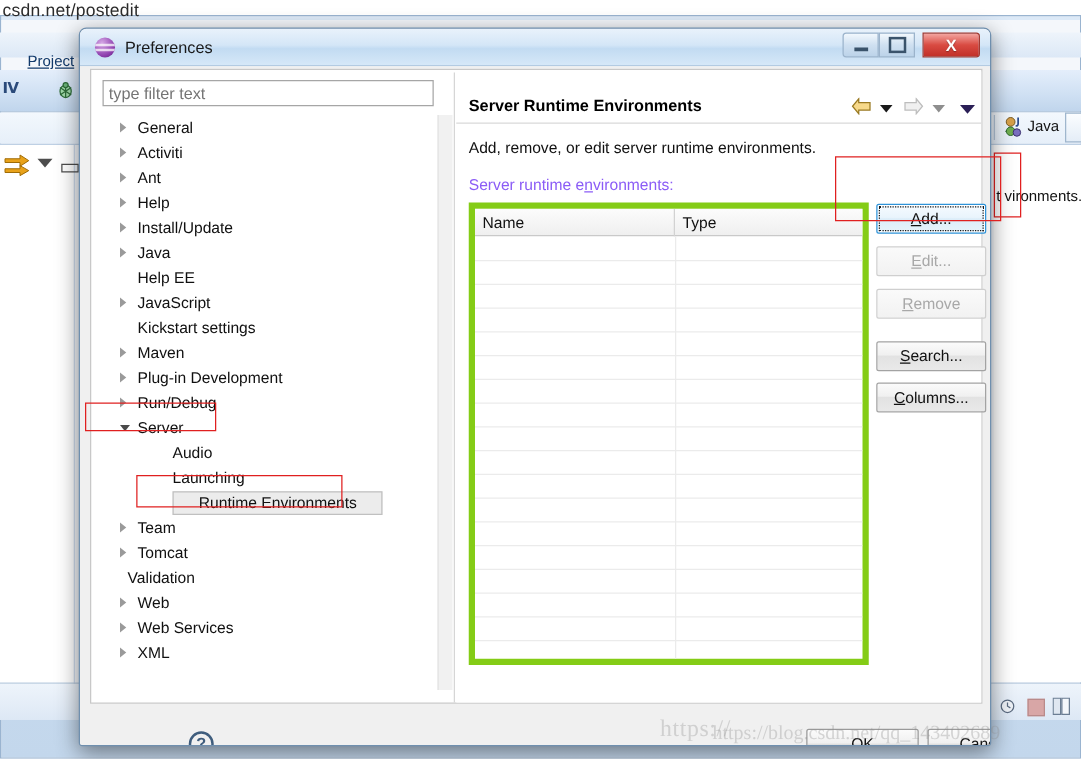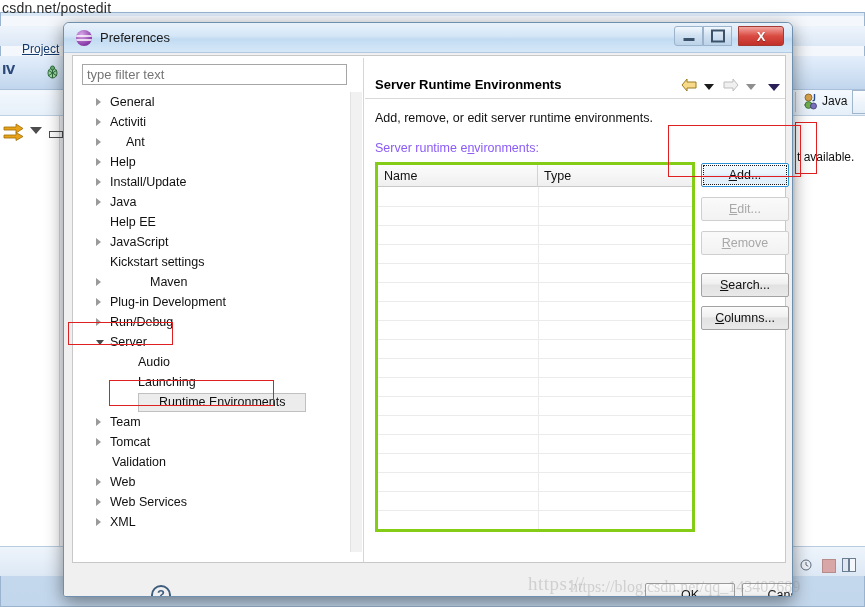--- a/index.html
+++ b/index.html
@@ -213,21 +213,21 @@
     border-left:5px solid transparent;border-right:5px solid transparent;border-top:6px solid #8e8e8e;}
   .caret3{left:403px;top:27px;width:0;height:0;
     border-left:6px solid transparent;border-right:6px solid transparent;border-top:7px solid #2a1f56;}
 
   .rdesc{position:absolute;left:10px;top:54px;font-size:12.5px;color:#111;}
   .rlabel{position:absolute;left:10px;top:84px;font-size:12.5px;color:#8b5cf6;}
   .rlabel u{text-decoration:underline;}
 
   .table-box{
     position:absolute;left:10px;top:105px;width:320px;height:370px;
-    border:3px solid #84cc16;box-sizing:border-box;background:#fff;overflow:hidden;
+    border:5px solid #84cc16;box-sizing:border-box;background:#fff;overflow:hidden;
   }
   .thead{
     position:absolute;left:0;top:0;width:100%;height:22px;
     background:linear-gradient(180deg,#fcfcfc,#efefef);
     border-bottom:1px solid #c9c9c9;box-sizing:border-box;
   }
   .th{
     position:absolute;top:0;height:22px;line-height:22px;
     font-size:12.5px;color:#111;padding-left:6px;box-sizing:border-box;
   }
@@ -338,21 +338,21 @@
 
   <div class="left-strip"></div>
   <svg class="arrows-icon" viewBox="0 0 22 20">
     <path d="M1 5 H13 L13 2 L20 6.5 L13 11 L13 8 H1 Z" fill="#e8a21a" stroke="#a06c06" stroke-width=".8"></path>
     <path d="M1 13 H13 L13 10.5 L20 14.5 L13 18.5 L13 16 H1 Z" fill="#e8a21a" stroke="#a06c06" stroke-width=".8"></path>
   </svg>
   <div class="collapse-caret"></div>
   <div class="min-box"></div>
 
   <div class="editor-white"></div>
-  <div class="not-avail">t available.</div>
+  <div class="not-avail">t vironments.</div>
   <div class="redbox rb-bg" style="left:795px;top:122px;width:22px;height:52px;"></div>
 
   <div class="ide-status"></div>
   <svg class="st-icon st-clock" viewBox="0 0 14 14">
     <circle cx="6" cy="7" r="5" fill="#eef2f7" stroke="#5b6b80" stroke-width="1"></circle>
     <path d="M6 4 L6 7 L8.3 8.3" stroke="#5b6b80" stroke-width="1" fill="none"></path>
   </svg>
   <div class="st-icon st-square"></div>
   <svg class="st-icon st-panes" viewBox="0 0 15 14">
     <rect x="0.5" y="0.5" width="6" height="13" fill="#dfe7f1" stroke="#6b7d93"></rect>
@@ -387,21 +387,21 @@
         <div class="tnode" style="top: 0px; width: 280px;">
           <span class="tw" style="left: 14px;"></span>
           <span class="tlabel" style="left: 28px;">General</span>
         </div>
         <div class="tnode" style="top: 20px; width: 280px;">
           <span class="tw" style="left: 14px;"></span>
           <span class="tlabel" style="left: 28px;">Activiti</span>
         </div>
         <div class="tnode" style="top: 40px; width: 280px;">
           <span class="tw" style="left: 14px;"></span>
-          <span class="tlabel" style="left: 44px;">Ant</span>
+          <span class="tlabel" style="left: 28px;">Ant</span>
         </div>
         <div class="tnode" style="top: 60px; width: 280px;">
           <span class="tw" style="left: 14px;"></span>
           <span class="tlabel" style="left: 28px;">Help</span>
         </div>
         <div class="tnode" style="top: 80px; width: 280px;">
           <span class="tw" style="left: 14px;"></span>
           <span class="tlabel" style="left: 28px;">Install/Update</span>
         </div>
         <div class="tnode" style="top: 100px; width: 280px;">
@@ -413,21 +413,21 @@
         </div>
         <div class="tnode" style="top: 140px; width: 280px;">
           <span class="tw" style="left: 14px;"></span>
           <span class="tlabel" style="left: 28px;">JavaScript</span>
         </div>
         <div class="tnode" style="top: 160px; width: 280px;">
           <span class="tlabel" style="left: 28px;">Kickstart settings</span>
         </div>
         <div class="tnode" style="top: 180px; width: 280px;">
           <span class="tw" style="left: 14px;"></span>
-          <span class="tlabel" style="left: 28px; margin-left: 40px;">Maven</span>
+          <span class="tlabel" style="left: 28px;">Maven</span>
         </div>
         <div class="tnode" style="top: 200px; width: 280px;">
           <span class="tw" style="left: 14px;"></span>
           <span class="tlabel" style="left: 28px;">Plug-in Development</span>
         </div>
         <div class="tnode" style="top: 220px; width: 280px;">
           <span class="tw" style="left: 14px;"></span>
           <span class="tlabel" style="left: 28px;">Run/Debug</span>
         </div>
         <div class="tnode" style="top: 240px; width: 280px;">
@@ -445,21 +445,21 @@
         </div>
         <div class="tnode" style="top: 320px; width: 280px;">
           <span class="tw" style="left: 14px;"></span>
           <span class="tlabel" style="left: 28px; text-align: right;">Team</span>
         </div>
         <div class="tnode" style="top: 340px; width: 280px;">
           <span class="tw" style="left: 14px;"></span>
           <span class="tlabel" style="left: 28px;">Tomcat</span>
         </div>
         <div class="tnode" style="top: 360px; width: 280px;">
-          <span class="tlabel" style="left: 30px;">Validation</span>
+          <span class="tlabel" style="left: 20px;">Validation</span>
         </div>
         <div class="tnode" style="top: 380px; width: 280px;">
           <span class="tw" style="left: 14px;"></span>
           <span class="tlabel" style="left: 28px;">Web</span>
         </div>
         <div class="tnode" style="top: 400px; width: 280px;">
           <span class="tw" style="left: 14px;"></span>
           <span class="tlabel" style="left: 28px;">Web Services</span>
         </div>
         <div class="tnode" style="top: 420px; width: 280px;">

